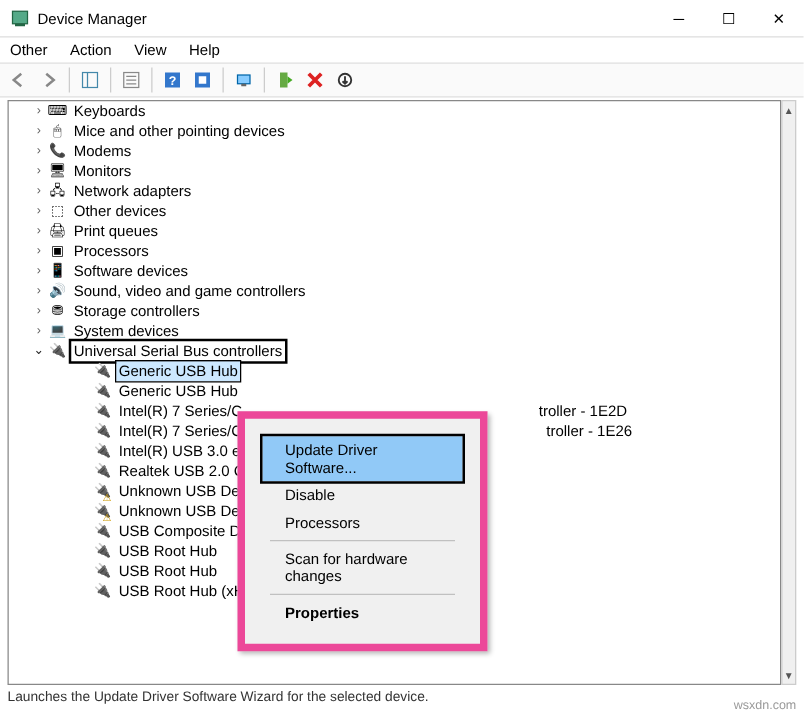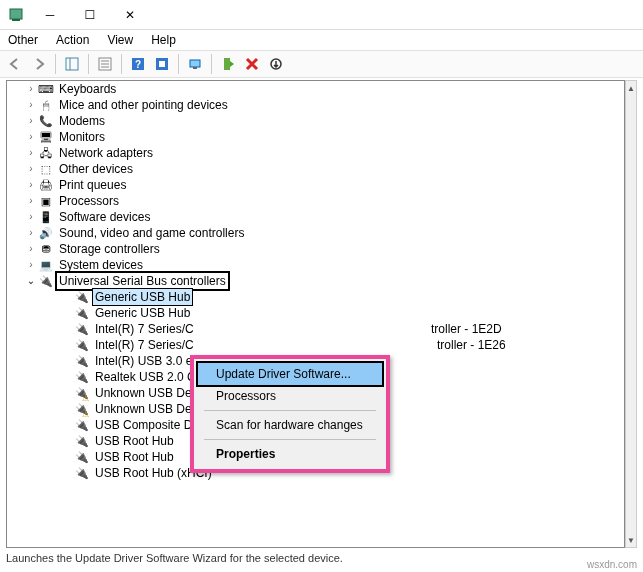--- a/index.html
+++ b/index.html
@@ -27,21 +27,21 @@
 .arrowdown { width: 12px; text-align: center; color: #222; font-size: 10px; }
 .noarrow { width: 12px; }
 .devicon { width: 16px; height: 14px; margin: 0 3px 0 1px; display: inline-flex; align-items: center; justify-content: center; font-size: 11px; }
 .lbl { padding: 0 2px; }
 .sel { background: #cce8ff; outline: 1px solid #000; }
 .boxed { outline: 2px solid #000; padding-right: 2px; }
 
 .group { padding-left: 18px; }
 .sub2 { padding-left: 54px; }
 
-.ctxmenu { position: absolute; left: 190px; top: 329px; width: 200px; background: #f0f0f0; border: 4px solid #ec4899; box-shadow: 2px 2px 4px rgba(0,0,0,0.3); padding: 4px; margin-top: 26px; }
+.ctxmenu { position: absolute; left: 190px; top: 329px; width: 200px; background: #f0f0f0; border: 6px solid #ec4899; box-shadow: 2px 2px 4px rgba(0,0,0,0.3); padding: 14px; }
 .ctxmenu .mi { padding: 4px 18px; }
 .ctxmenu .mi.hover { background: #91c9f7; outline: 2px solid #000; }
 .ctxmenu .msep { height: 1px; background: #c0c0c0; margin: 3px 6px; }
 .ctxmenu .mi.bold { font-weight: bold; }
 
 .statusbar { position: absolute; bottom: 4px; left: 6px; right: 6px; height: 16px; font-size: 11px; color: #333; }
 .watermark { position: absolute; bottom: 2px; right: 6px; font-size: 10px; color: #999; margin-top: 48px; }
 
 .warn-overlay { position: relative; }
 .warn-overlay::after { content: "⚠"; position: absolute; font-size: 8px; color: #c90; left: 8px; top: 5px; }
@@ -49,20 +49,21 @@
 </head>
 <body>
 
 <div class="titlebar">
   <span class="icon">
     <svg width="16" height="16">
         <rect x="2" y="2" width="12" height="10" fill="#5a8" stroke="#264"></rect>
         <rect x="4" y="12" width="8" height="2" fill="#264"></rect>
       </svg>
   </span>
+  <span class="title">Device Manager</span>
   <div class="winbtn">─</div>
   <div class="winbtn">☐</div>
   <div class="winbtn">✕</div>
 </div>
 
 <div class="menubar">
   <span>Other</span>
   <span>Action</span>
   <span>View</span>
   <span>Help</span>
@@ -270,20 +271,21 @@
     </div>
 </div>
 
 <div class="scrollbar">
   <div class="uparr">▲</div>
   <div class="dnarr">▼</div>
 </div>
 
 <div class="ctxmenu" id="ctxmenu">
     <div class="mi hover">Update Driver Software...</div>
+    <div class="mi">Disable</div>
     <div class="mi">Processors</div>
     <div class="msep"></div>
     <div class="mi">Scan for hardware changes</div>
     <div class="msep"></div>
     <div class="mi bold">Properties</div>
   </div>
 
 <div class="statusbar">Launches the Update Driver Software Wizard for the selected device.</div>
 <div class="watermark">wsxdn.com</div>
 

